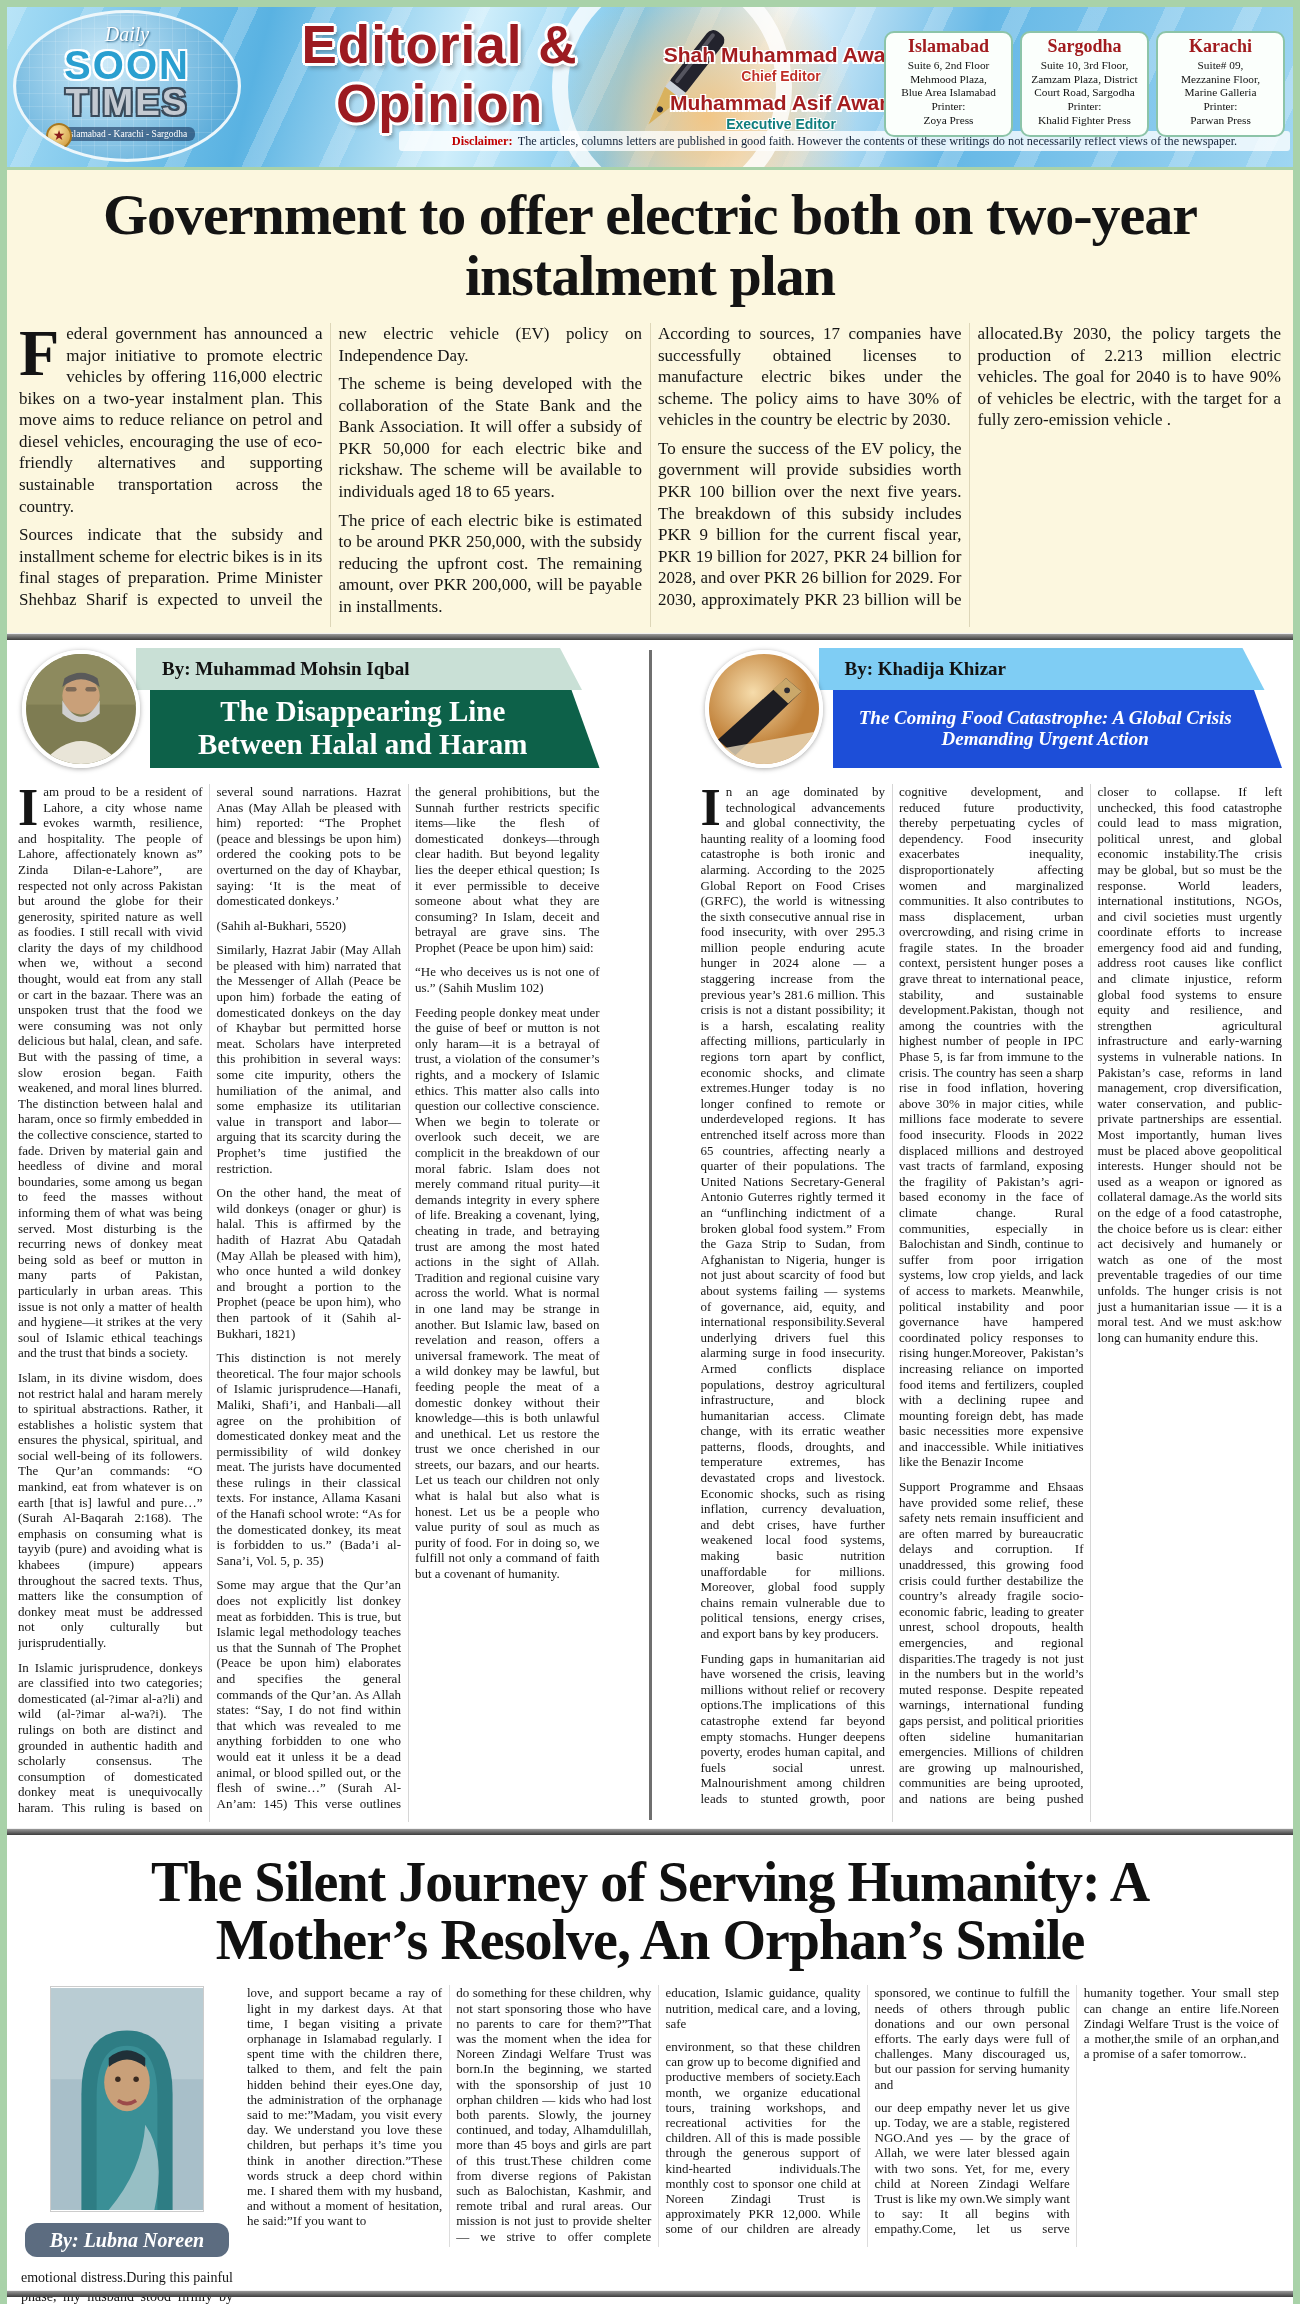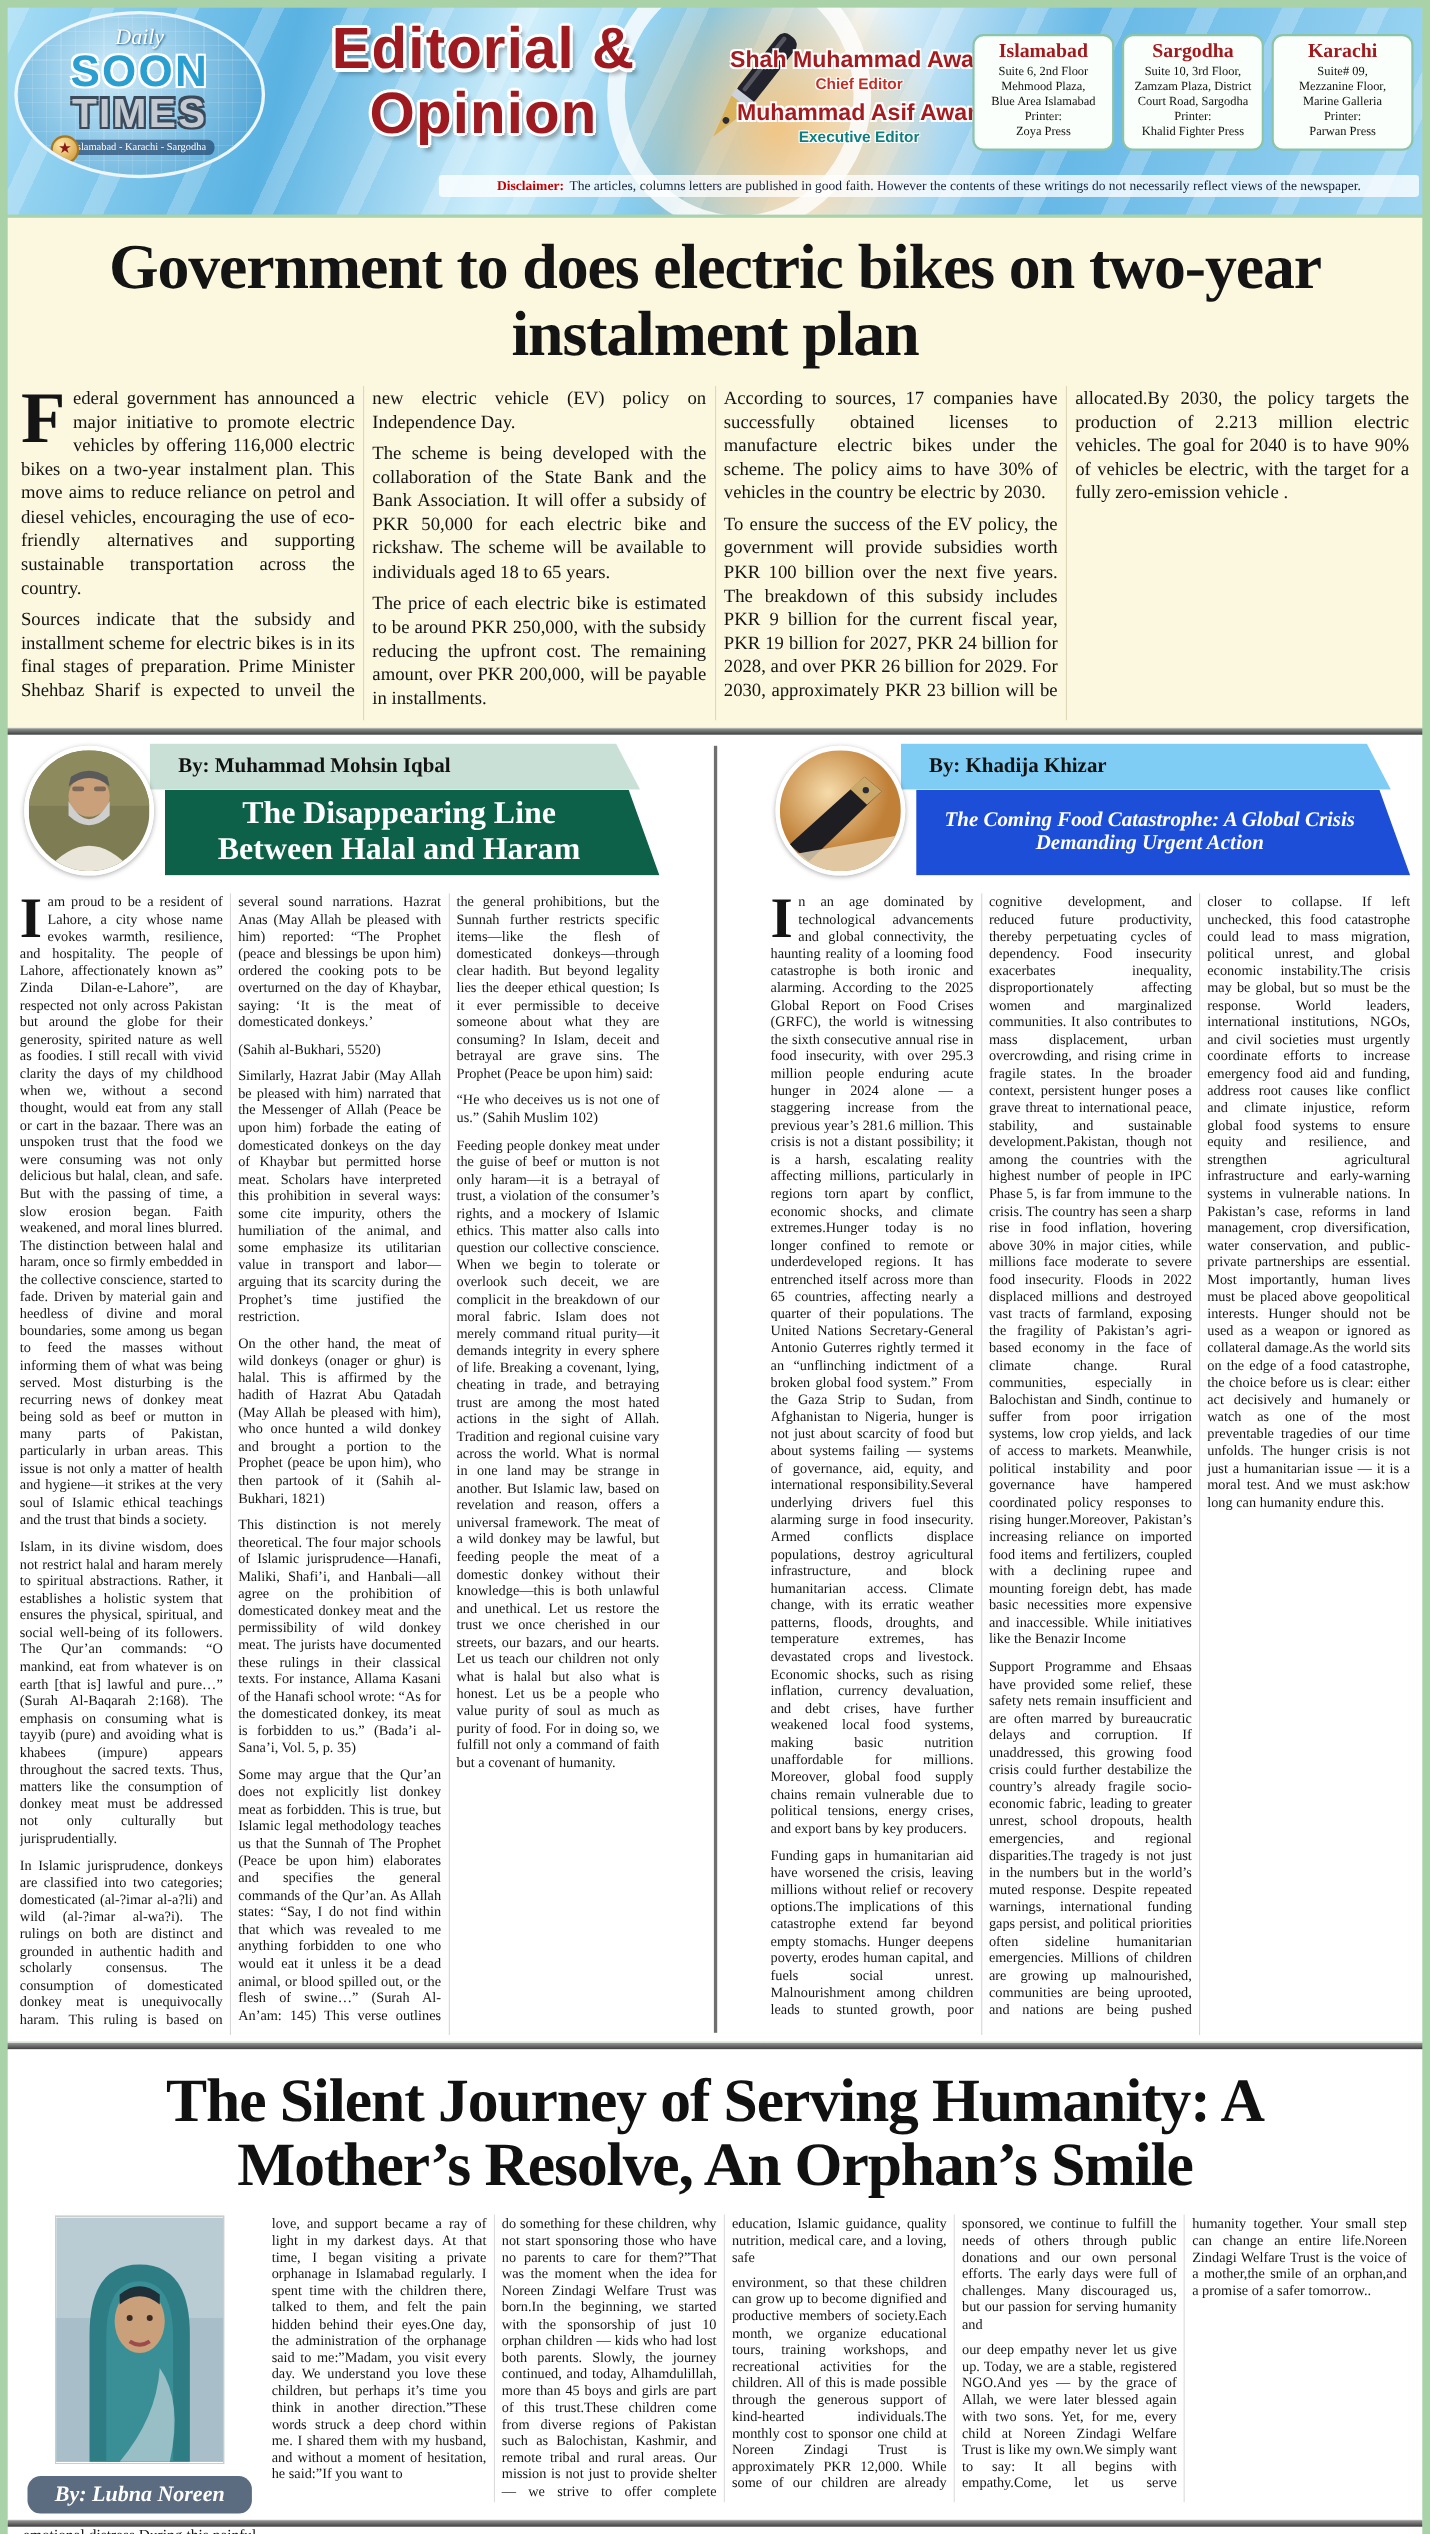--- a/index.html
+++ b/index.html
@@ -1,21 +1,21 @@
 <!DOCTYPE html>
 <html><head>
 <meta charset="utf-8">
 <style>
   * { margin:0; padding:0; box-sizing:border-box; }
   body { background:#444; font-family:"Liberation Serif", serif; }
   .page{ width:1300px; height:2304px; position:relative; overflow:hidden;
          background:#a9d2a9; padding:7px; margin:0 auto; outline:1px solid #5a8a5a; }
 
   
-  .masthead{ position:relative; height:188px; margin-bottom:3px; overflow:hidden;
+  .masthead{ position:relative; height:160px; margin-bottom:3px; overflow:hidden;
     background:
       radial-gradient(circle at 700px 110px, rgba(243,196,128,.95), rgba(243,196,128,0) 150px),
       repeating-linear-gradient(115deg, rgba(255,255,255,.22) 0 18px, rgba(255,255,255,0) 18px 70px),
       linear-gradient(105deg,#a5dcf5 0%,#59b2e2 20%,#cfeefb 36%,#7ac6ec 48%,#eef8fd 58%,#66b8e6 74%,#9fd6f2 100%);
   }
   .swoosh{ position:absolute; left:545px; top:-45px; width:240px; height:250px; border-radius:50%;
            border:16px solid rgba(255,255,255,.8); }
   .logo{ position:absolute; left:6px; top:3px; width:228px; height:152px; border-radius:50%;
          border:3px solid #edf7fb; overflow:hidden; text-align:center; z-index:2;
          background:
@@ -180,21 +180,21 @@
       </div>
     </div>
 
     <div class="disclaimer">
       <b>Disclaimer:</b>
       <span>The articles, columns letters are published in good faith. However the contents of these writings do not necessarily reflect views of the newspaper.</span>
     </div>
   </header>
 
   <section class="lead">
-    <h1>Government to does electric bikes on two-year instalment plan</h1>
+    <h1>Government to offer electric both on two-year instalment plan</h1>
     <div class="lead-body">
         <p>Federal government has announced a major initiative to promote electric vehicles by offering 116,000 electric bikes on a two-year instalment plan. This move aims to reduce reliance on petrol and diesel vehicles, encouraging the use of eco-friendly alternatives and supporting sustainable transportation across the country.</p>
         <p>Sources indicate that the subsidy and installment scheme for electric bikes is in its final stages of preparation. Prime Minister Shehbaz Sharif is expected to unveil the new electric vehicle (EV) policy on Independence Day.</p>
         <p>The scheme is being developed with the collaboration of the State Bank and the Bank Association. It will offer a subsidy of PKR 50,000 for each electric bike and rickshaw. The scheme will be available to individuals aged 18 to 65 years.</p>
         <p>The price of each electric bike is estimated to be around PKR 250,000, with the subsidy reducing the upfront cost. The remaining amount, over PKR 200,000, will be payable in installments.</p>
         <p>According to sources, 17 companies have successfully obtained licenses to manufacture electric bikes under the scheme. The policy aims to have 30% of vehicles in the country be electric by 2030.</p>
         <p>To ensure the success of the EV policy, the government will provide subsidies worth PKR 100 billion over the next five years. The breakdown of this subsidy includes PKR 9 billion for the current fiscal year, PKR 19 billion for 2027, PKR 24 billion for 2028, and over PKR 26 billion for 2029. For 2030, approximately PKR 23 billion will be allocated.By 2030, the policy targets the production of 2.213 million electric vehicles. The goal for 2040 is to have 90% of vehicles be electric, with the target for a fully zero-emission vehicle .</p>
       </div>
   </section>
 

